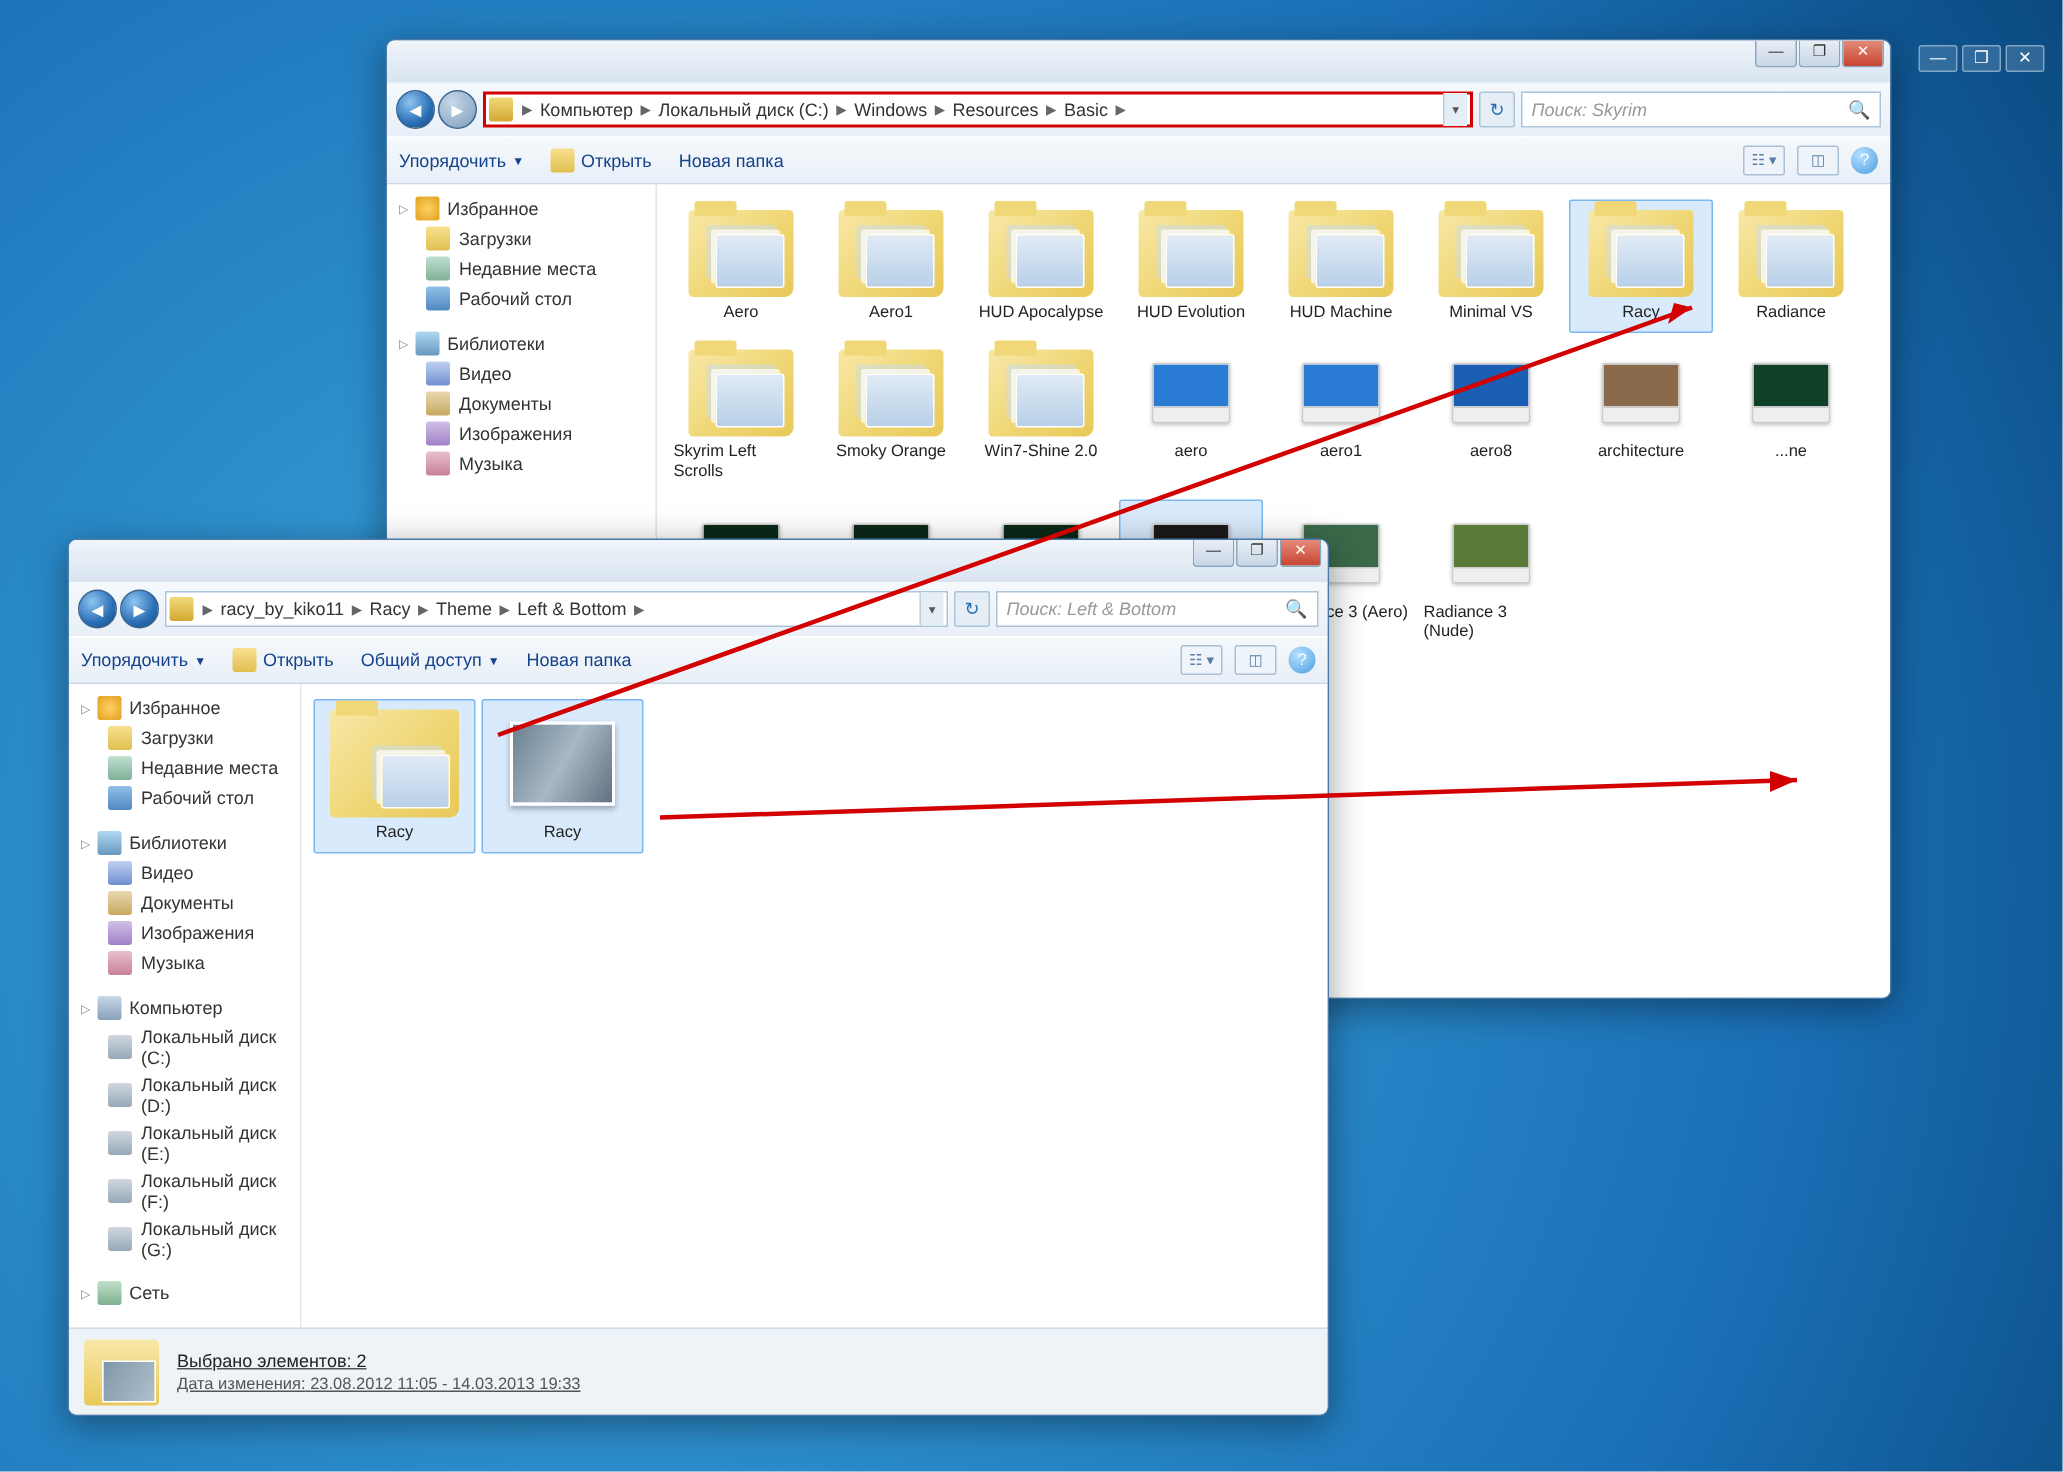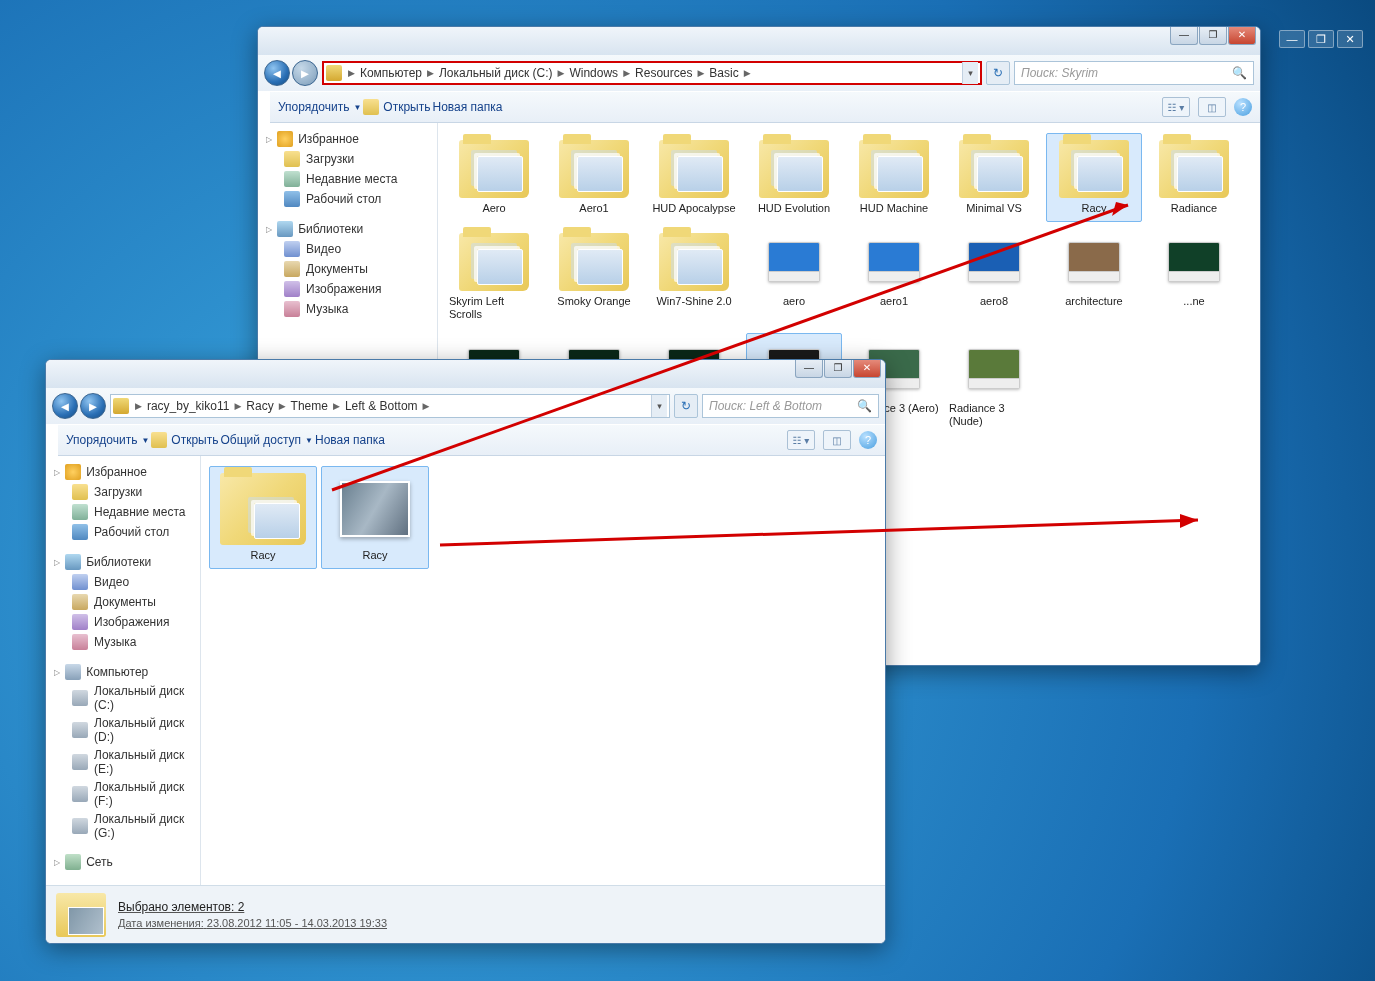--- a/index.html
+++ b/index.html
@@ -21,23 +21,23 @@
 .breadcrumb { flex: 1; height: 24px; background: #fff; border: 1px solid #abc4d9; display: flex; align-items: center; padding: 0 2px; font-size: 12px; gap: 2px; }
 .breadcrumb.redbox { border: 2px solid #d20000; }
 .bc-icon { width: 16px; height: 16px; background: linear-gradient(#f0d978, #d4a830); border-radius: 2px; margin-right: 4px; }
 .bc-sep { color: #666; font-size: 9px; }
 .bc-item { color: #333; cursor: pointer; padding: 0 3px; }
 .bc-drop { width: 16px; height: 22px; background: #e5edf5; border-left: 1px solid #c0d0e0; text-align: center; font-size: 9px; line-height: 22px; color: #555; cursor: pointer; }
 .refresh { width: 24px; height: 24px; background: #e5edf5; border: 1px solid #abc4d9; text-align: center; line-height: 22px; color: #2a6fb5; cursor: pointer; font-size: 12px; border-radius: 2px; }
 .searchbox { height: 24px; background: #fff; border: 1px solid #abc4d9; display: flex; align-items: center; padding: 0 6px; font-size: 12px; color: #999; font-style: italic; }
 .searchbox .sicon { margin-left: auto; color: #5a7da5; font-style: normal; }
 .win1 .searchbox { width: 240px; }
-.win2 .searchbox { width: 177px; }
-
-.toolbar { height: 32px; background: linear-gradient(#f5f9fc, #e8eff7); border-top: 1px solid #fff; border-bottom: 1px solid #c8d6e5; display: flex; padding: 0 8px; font-size: 12px; gap: 2px; margin-left: 12px; }
+.win2 .searchbox { width: 215px; }
+
+.toolbar { height: 32px; background: linear-gradient(#f5f9fc, #e8eff7); border-top: 1px solid #fff; border-bottom: 1px solid #c8d6e5; display: flex; padding: 0 8px; font-size: 12px; gap: 18px; }
 .tbtn { color: #15428b; display: flex; align-items: center; gap: 4px; cursor: pointer; }
 .tbtn .drop { font-size: 8px; }
 .toolbar .right { margin-left: auto; display: flex; gap: 8px; align-items: center; }
 .viewicon { width: 28px; height: 20px; border: 1px solid #aac0d5; background: #eef4fa; border-radius: 2px; cursor: pointer; display: flex; align-items: center; justify-content: center; font-size: 10px; color: #5a7da5; }
 .helpicon { width: 18px; height: 18px; border-radius: 50%; background: radial-gradient(circle at 35% 30%, #b8e0ff, #4a9fe0); color: #fff; text-align: center; line-height: 18px; font-size: 11px; cursor: pointer; }
 
 .body { display: flex; position: absolute; top: 96px; bottom: 0; left: 0; right: 0; }
 .win2 .body { bottom: 58px; }
 .sidebar { width: 180px; background: #fff; border-right: 1px solid #dde5ed; padding: 6px 0; font-size: 12px; overflow: hidden; }
 .win2 .sidebar { width: 155px; }

